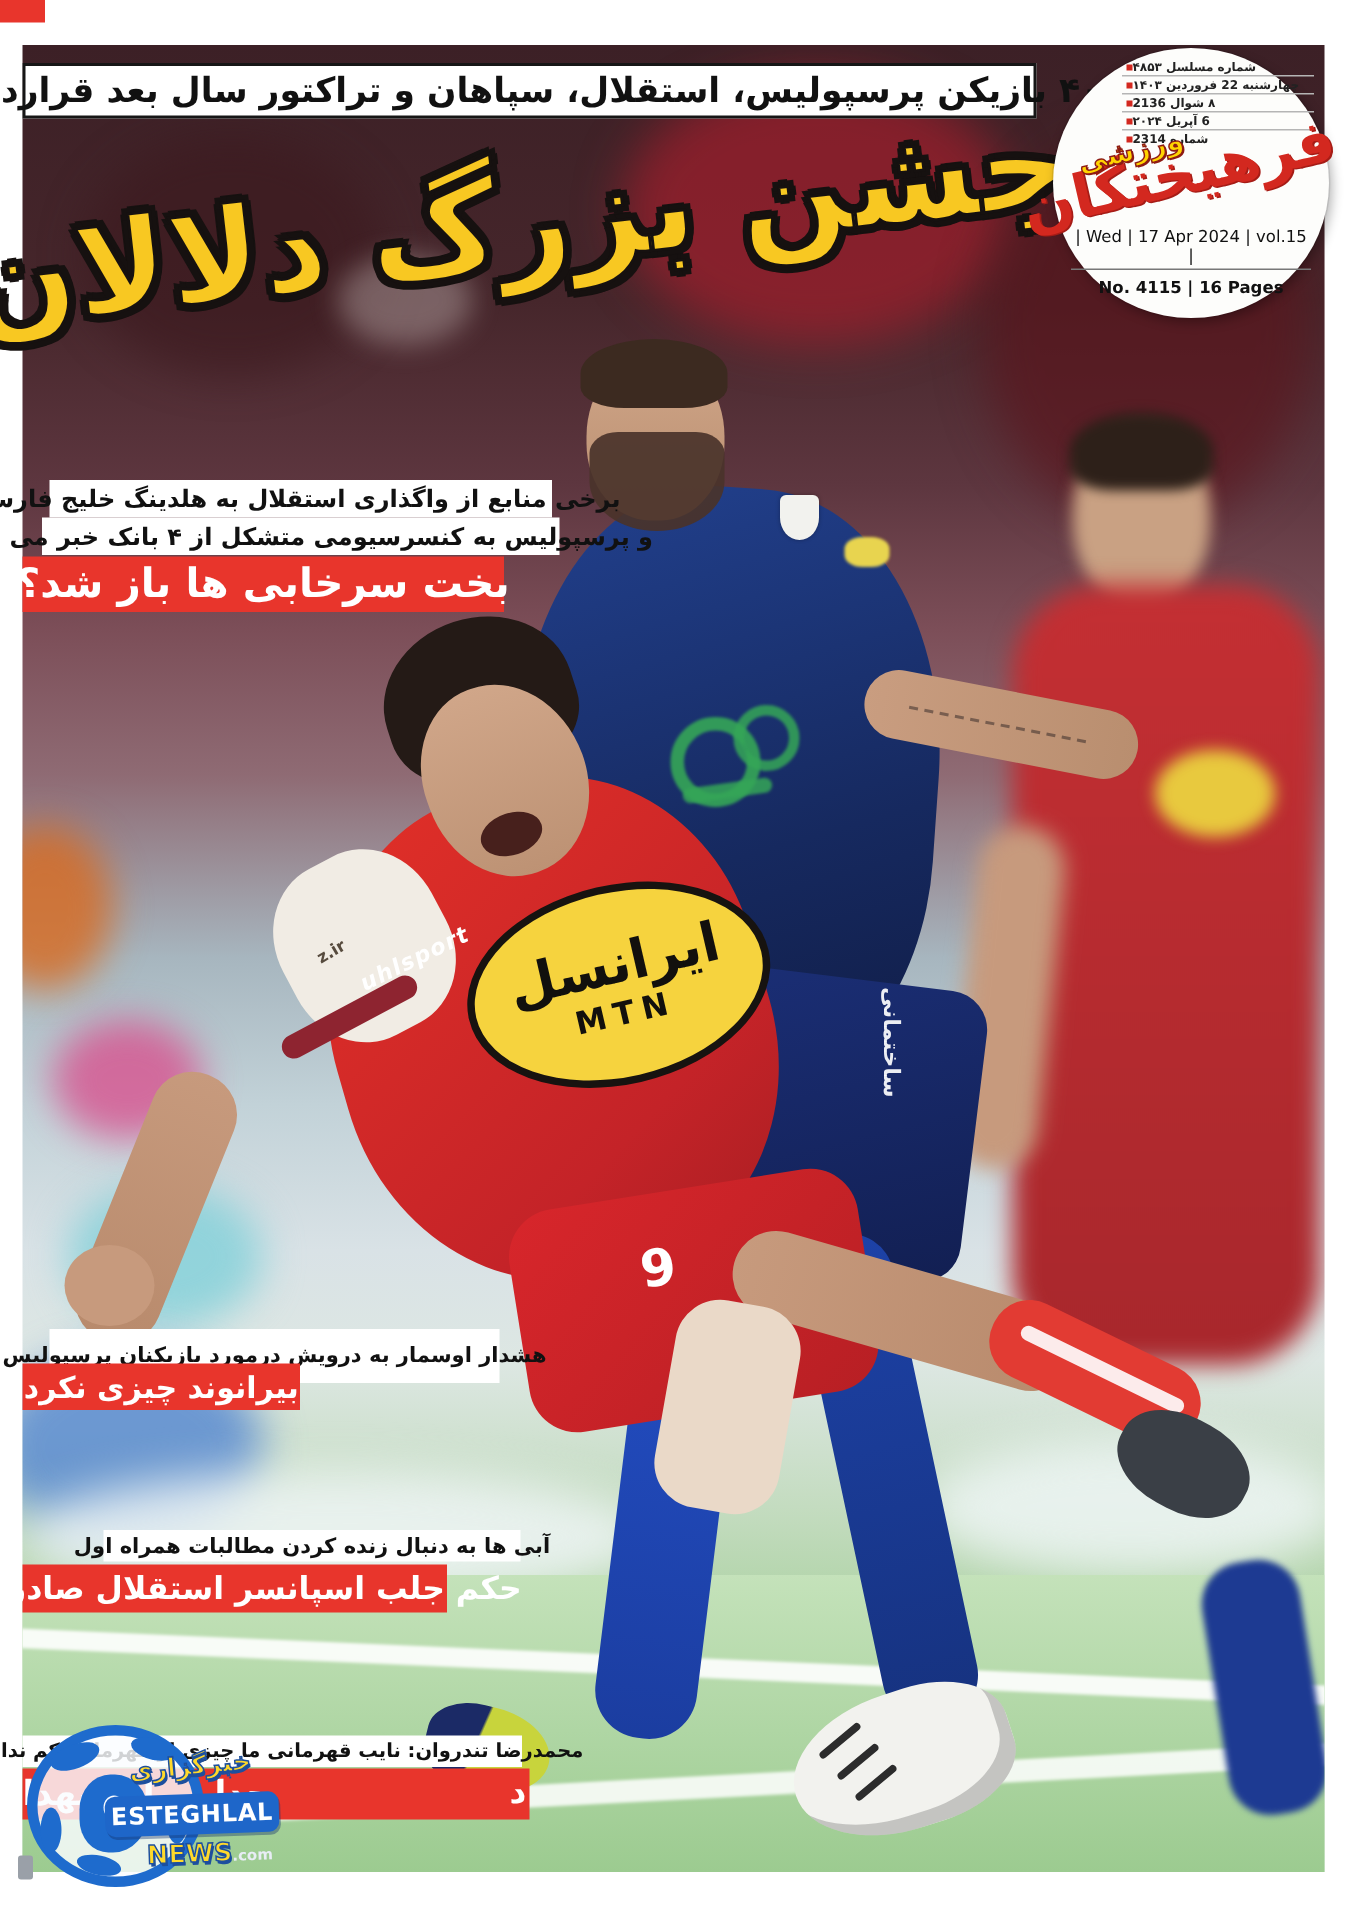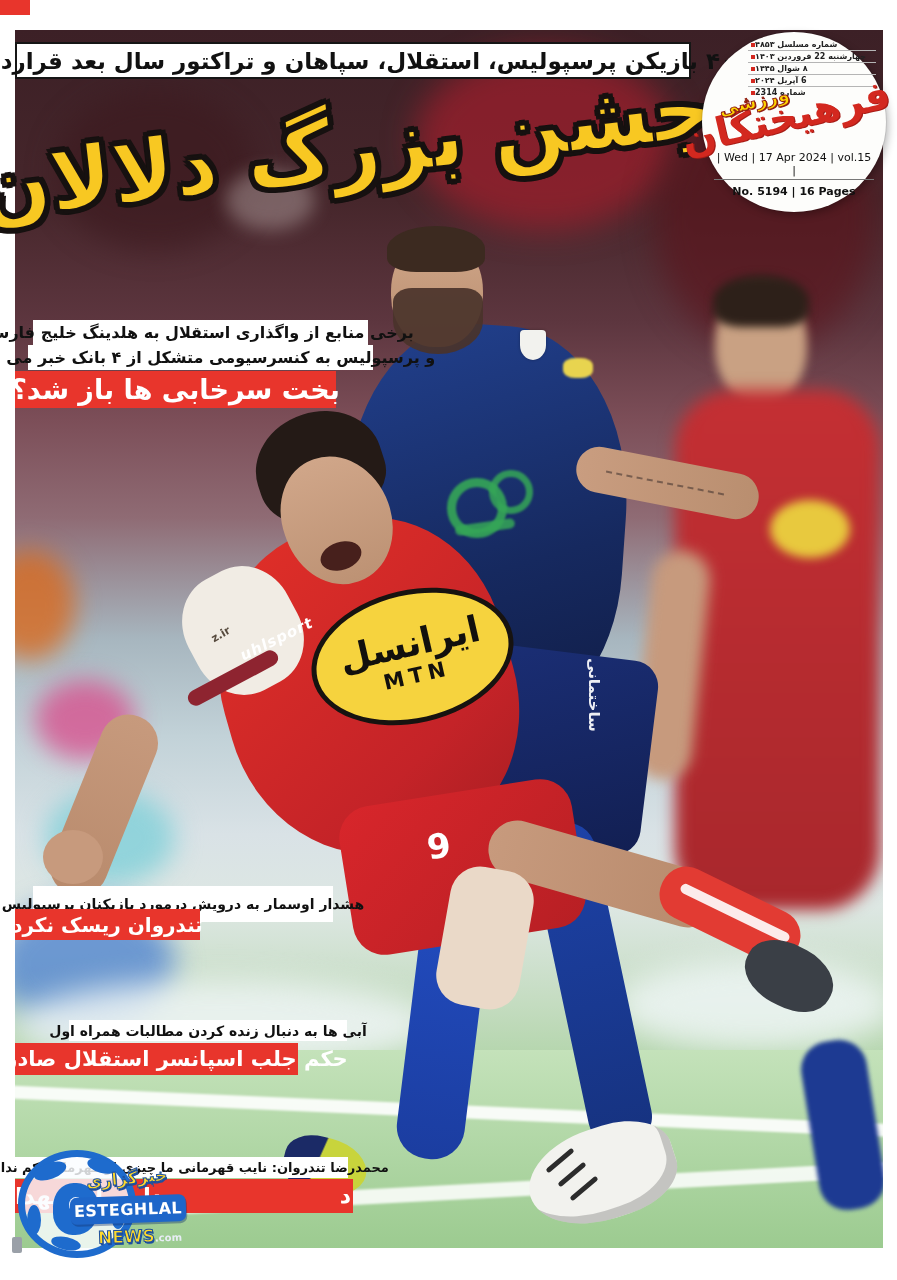--- a/index.html
+++ b/index.html
@@ -187,43 +187,43 @@
       <div class="mast-date-row">
           <span class="bullet"></span>
           <span class="txt fa">شماره مسلسل ۴۸۵۳</span>
         </div>
       <div class="mast-date-row">
           <span class="bullet"></span>
           <span class="txt fa">چهارشنبه 22 فروردین ۱۴۰۳</span>
         </div>
       <div class="mast-date-row">
           <span class="bullet"></span>
-          <span class="txt fa">۸ شوال ۱۴۴۵</span>
+          <span class="txt fa">۸ شوال 2136</span>
         </div>
       <div class="mast-date-row">
           <span class="bullet"></span>
           <span class="txt fa">6 آپریل ۲۰۲۴</span>
         </div>
       <div class="mast-date-row" style="border-bottom:none;">
           <span class="bullet"></span>
           <span class="txt fa">شماره 2314</span>
         </div>
     </div>
     <div class="mast-title fa">فرهیختگان</div>
     <div class="mast-sub fa">ورزشی</div>
     <div class="mast-en1">| Wed | 17 Apr 2024 | vol.15 |</div>
-    <div class="mast-en2">No. 5194 | 16 Pages</div>
+    <div class="mast-en2">No. 4115 | 16 Pages</div>
   </div>
 
   <div class="abs strip fa k1a">برخی منابع از واگذاری استقلال به هلدینگ خلیج فارس</div>
   <div class="abs strip fa k1b">و پرسپولیس به کنسرسیومی متشکل از ۴ بانک خبر می دهند</div>
   <div class="abs banner fa b1">بخت سرخابی ها باز شد؟</div>
 
   <div class="abs strip fa k2">هشدار اوسمار به درویش درمورد بازیکنان پرسپولیس</div>
-  <div class="abs banner fa b2">تندروان ریسک نکرد</div>
+  <div class="abs banner fa b2">بیرانوند چیزی نکرد</div>
 
   <div class="abs strip fa k3">آبی ها به دنبال زنده کردن مطالبات همراه اول</div>
   <div class="abs banner fa b3">حکم جلب اسپانسر استقلال صادر شد</div>
 
   <div class="abs strip fa k4">محمدرضا تندروان: نایب قهرمانی ما چیزی از قهرمانی کم نداشت</div>
   <div class="abs banner fa b4">
     <span class="frag fa">د</span>
     <span class="main-txt fa">جدایی از شهدا</span>
   </div>
 

